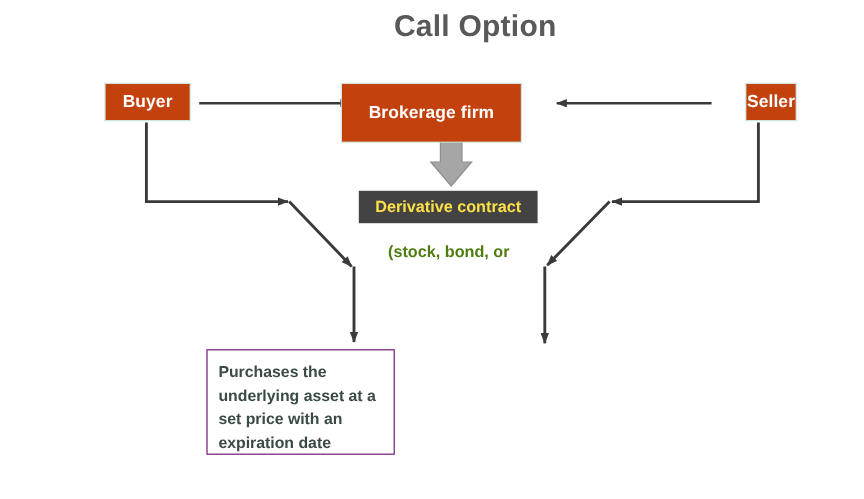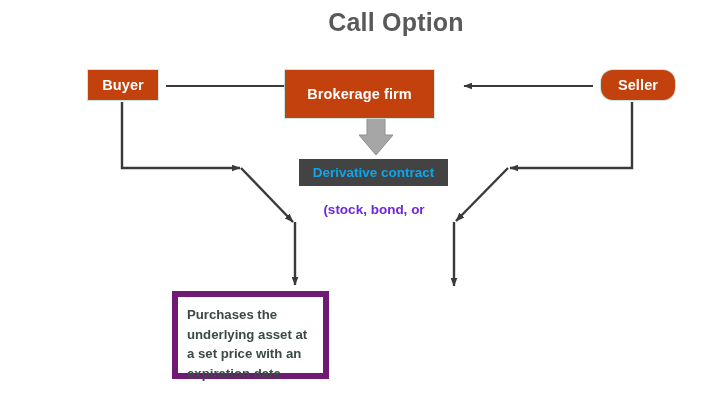--- a/index.html
+++ b/index.html
@@ -43,53 +43,53 @@
     font-weight: bold;
     display: flex;
     align-items: center;
     justify-content: center;
     font-size: 14.5px;
     letter-spacing: 0.1px;
     box-shadow: 0 0 0 1px rgba(200,225,219,0.9);
   }
   #box-buyer  { left: 52px;  top: 70px;  width: 70px;  height: 30px; }
   #box-broker { left: 249px; top: 70px;  width: 149px; height: 48px; }
-  #box-seller { left: 565px; top: 70px;  width: 74px;  height: 30px; border-radius: 12px; }
+  #box-seller { left: 586px; top: 70px;  width: 41px;  height: 30px; }
 
   #box-derivative {
     position: absolute;
     left: 263px;
     top: 159px;
     width: 149px;
     height: 27px;
     background: #434343;
-    color: #0ea5e9;
+    color: #fde047;
     font-weight: bold;
     font-size: 13.5px;
     display: flex;
     align-items: center;
     justify-content: center;
   }
 
   #asset-note {
     position: absolute;
     left: 262px;
     top: 200px;
     width: 152px;
     text-align: center;
-    color: #6d28d9;
+    color: #4d7c0f;
     font-weight: bold;
     font-size: 13.5px;
     line-height: 19px;
   }
 
   .note-box {
     position: absolute;
     background: #ffffff;
-    border: 6px solid #701a75;
+    border: 1px solid #701a75;
     box-sizing: border-box;
     color: #3b4a45;
     font-weight: bold;
     font-size: 13.2px;
     line-height: 19.5px;
     padding: 8px 8px 6px 9px;
   }
   #note-left  { left: 136px; top: 291px; width: 157px; height: 88px; }
   #note-right { left: 400px; top: 292px; width: 170px; height: 88px; }
 

